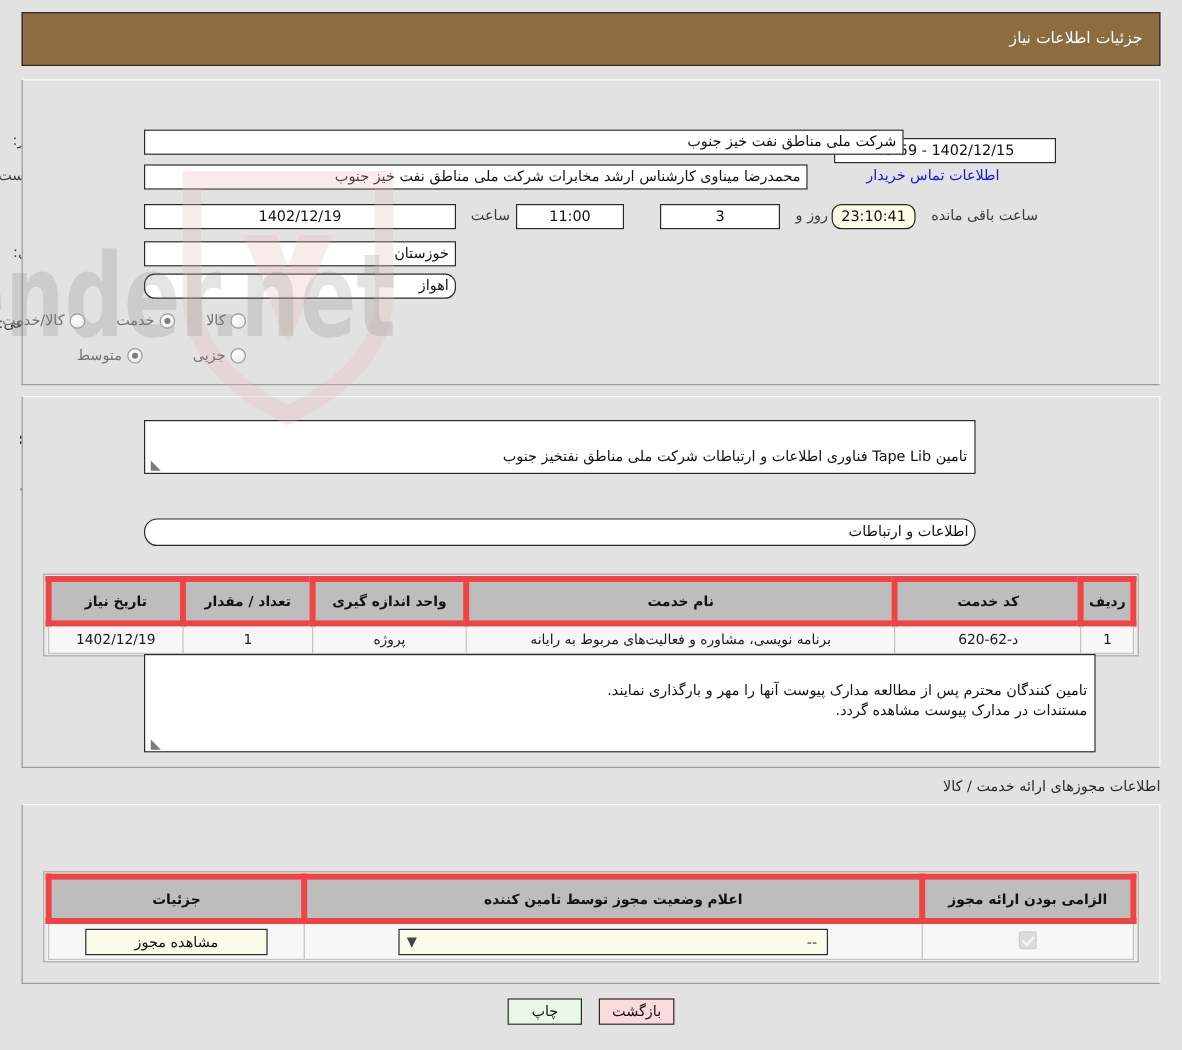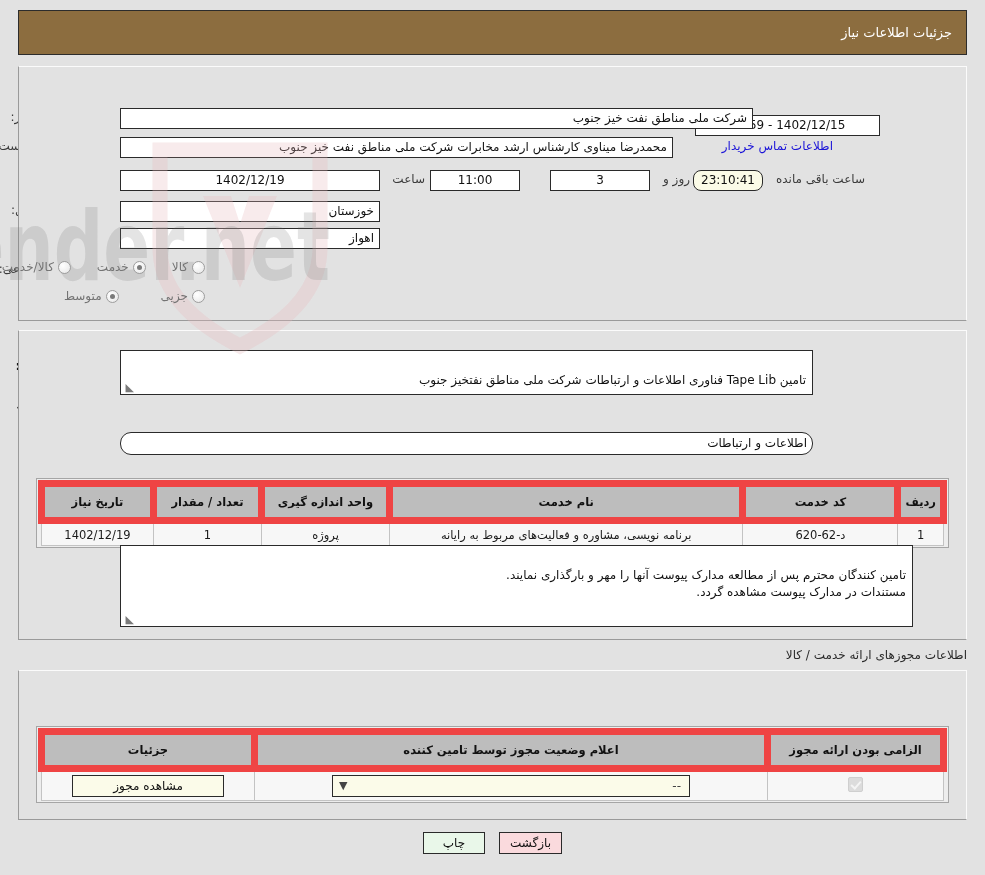--- a/index.html
+++ b/index.html
@@ -152,21 +152,21 @@
   }
 
   
   table.grid {
     border-collapse: collapse;
     width: 100%;
     font-size: 11.5px;
   }
   table.grid th {
     background: #bdbdbd;
-    border: 7px solid #ef4444;
+    border: 5px solid #ef4444;
     color: #111;
     font-weight: bold;
     height: 37px;
     padding: 2px 4px;
     text-align: center;
     white-space: nowrap;
   }
   table.grid td {
     background: #f7f7f7;
     border: 1px solid #c3c3c3;
@@ -306,21 +306,21 @@
   <span class="lbl" style="position:absolute; right:120px; top:172px; z-index:3;">ساعت باقی مانده</span>
 
   <div class="row" style="right:880px; top:203px;">
     <span class="lbl">استان محل تحویل:</span>
   </div>
   <div class="field" style="position:absolute; right:605px; top:201px; width:260px; z-index:3;">خوزستان</div>
 
   <div class="row" style="right:880px; top:230px;">
     <span class="lbl">شهر محل تحویل:</span>
   </div>
-  <div class="field" style="position:absolute; right:605px; top:228px; width:260px; z-index:3;">اهواز</div>
+  <div class="field" style="position:absolute; right:605px; top:228px; width:260px; z-index:3;border-radius:9px;">اهواز</div>
 
   <div class="row" style="right:880px; top:262px;">
     <span class="lbl">طبقه بندی موضوعی:</span>
   </div>
   <div class="row" style="right:780px; top:260px; gap:26px; z-index:6;">
     <span class="radio-grp">
       <span class="radio"></span>
       <span class="radio-lbl">کالا</span>
     </span>
     <span class="radio-grp">

